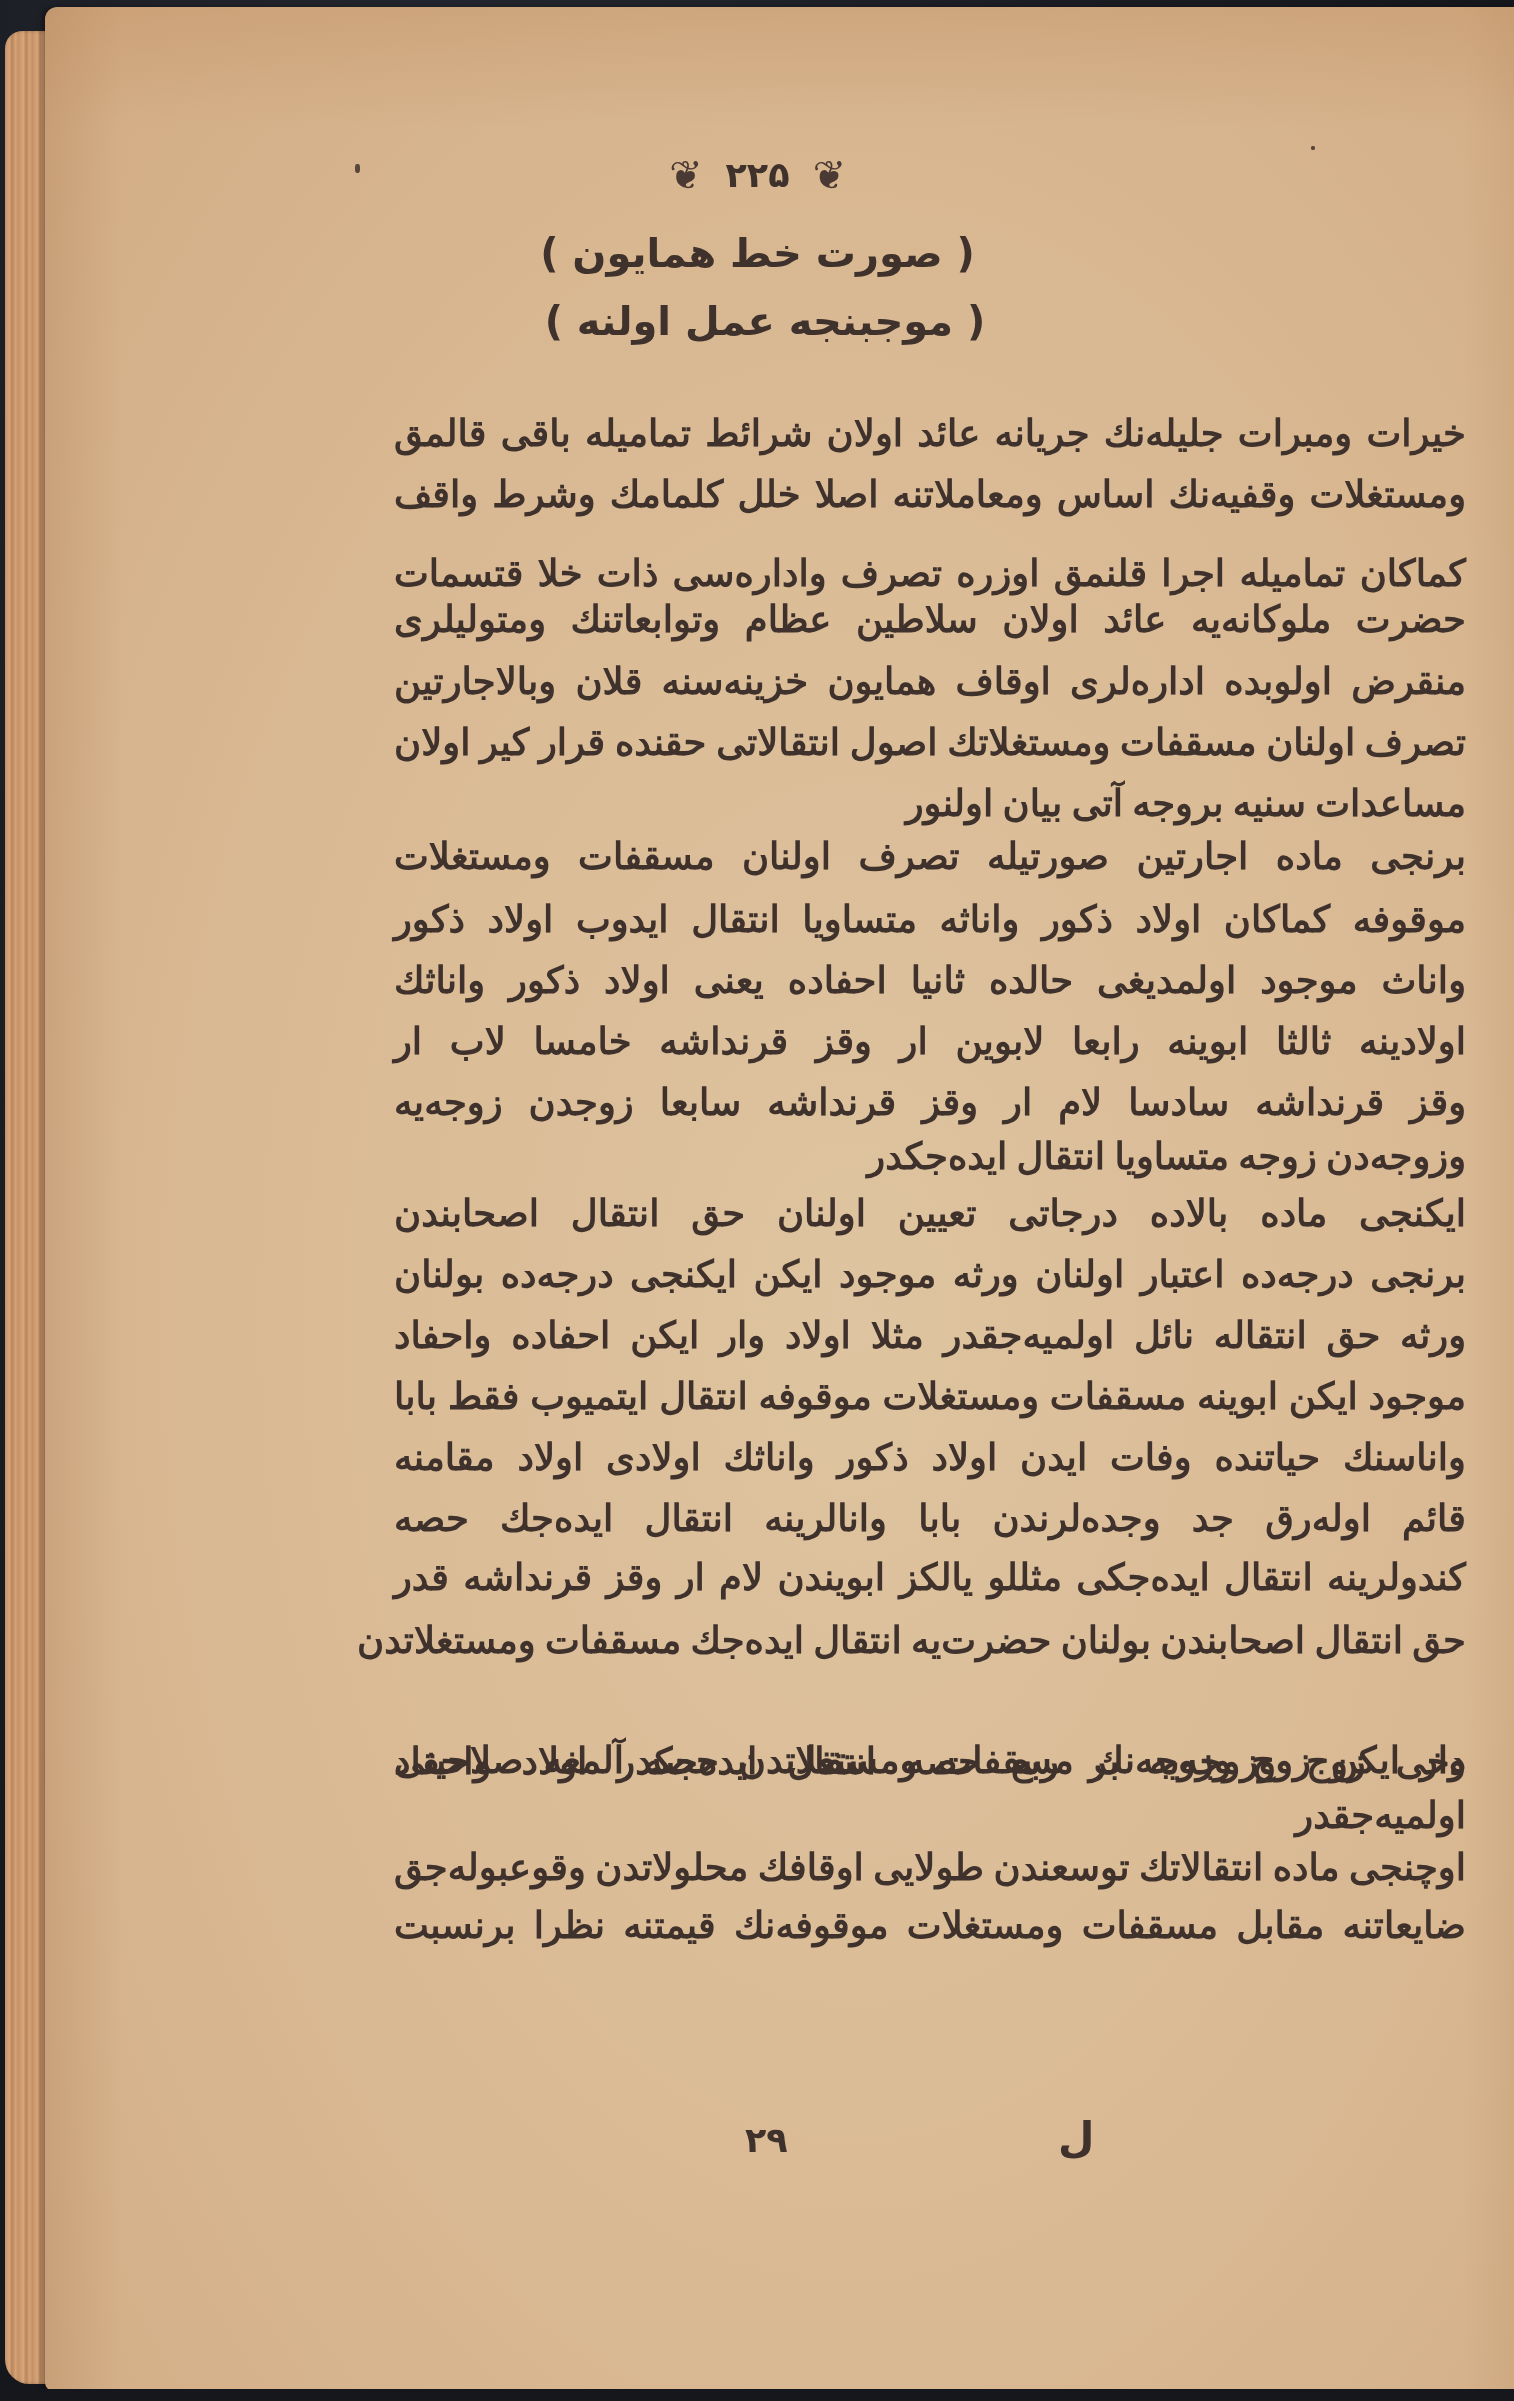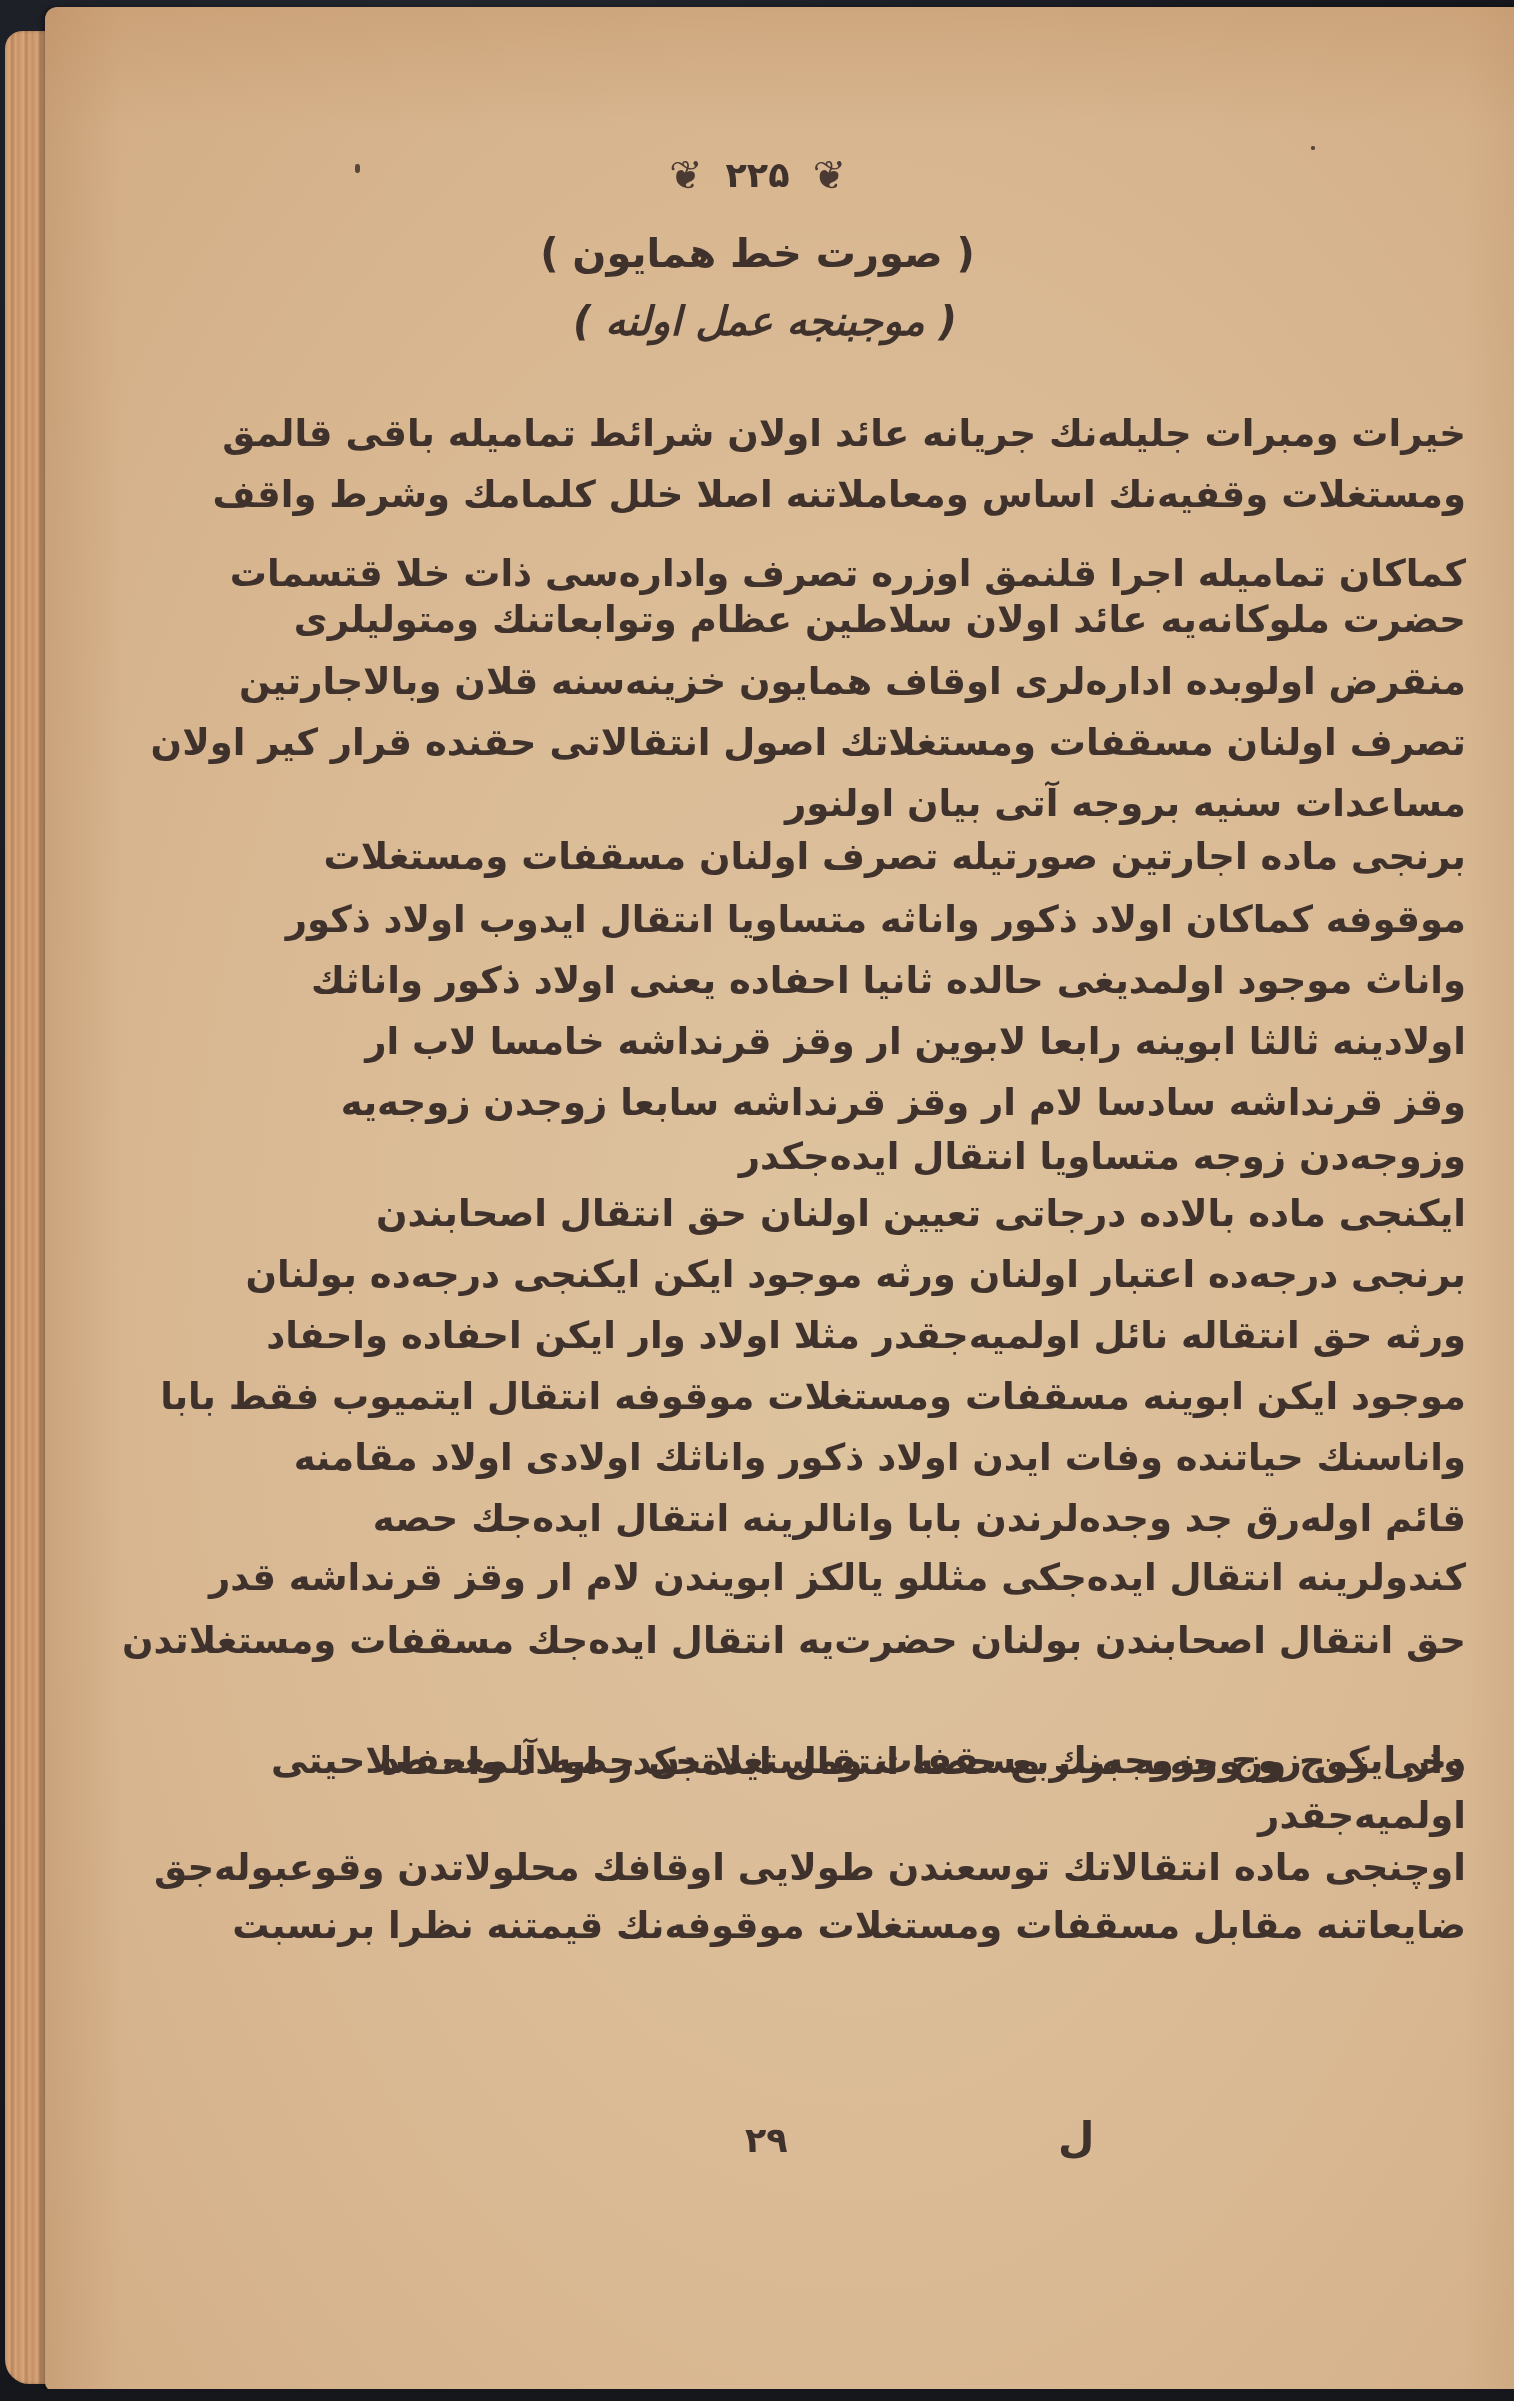--- a/index.html
+++ b/index.html
@@ -49,29 +49,29 @@
     direction: ltr;
   }
   .ornament {
     font-size: 40px; line-height: 1; color: #4a3a33;
   }
   .heading {
     position: absolute; left: 0; width: 100%; text-align: center;
     font-size: 40px; font-weight: bold; letter-spacing: 0.9px; margin-top: 10px;
   }
   .heading.h1 { top: 220px; }
-  .heading.h2 { top: 288px; padding-left: 15px; box-sizing: border-box; font-style: italic; }
+  .heading.h2 { top: 288px; padding-left: 15px; box-sizing: border-box; }
   .body-text {
     position: absolute; left: 394px; top: 403px; width: 1072px;
   }
   .line {
     position: absolute; right: 0; width: 1072px; height: 61px;
     font-size: 37px; font-weight: bold; line-height: 61px;
     text-align: justify; text-align-last: justify;
-    white-space: nowrap; overflow: visible;
+    white-space: nowrap; overflow: visible; font-family: Liberation Serif, serif;
   }
   .line.short { text-align-last: right; }
   .footer-num {
     position: absolute; left: 745px; top: 2120px;
     font-size: 35px; font-weight: bold; direction: rtl;
   }
   .footer-sig {
     position: absolute; left: 1058px; top: 2113px;
     font-size: 42px; font-weight: bold; direction: rtl;
   }

